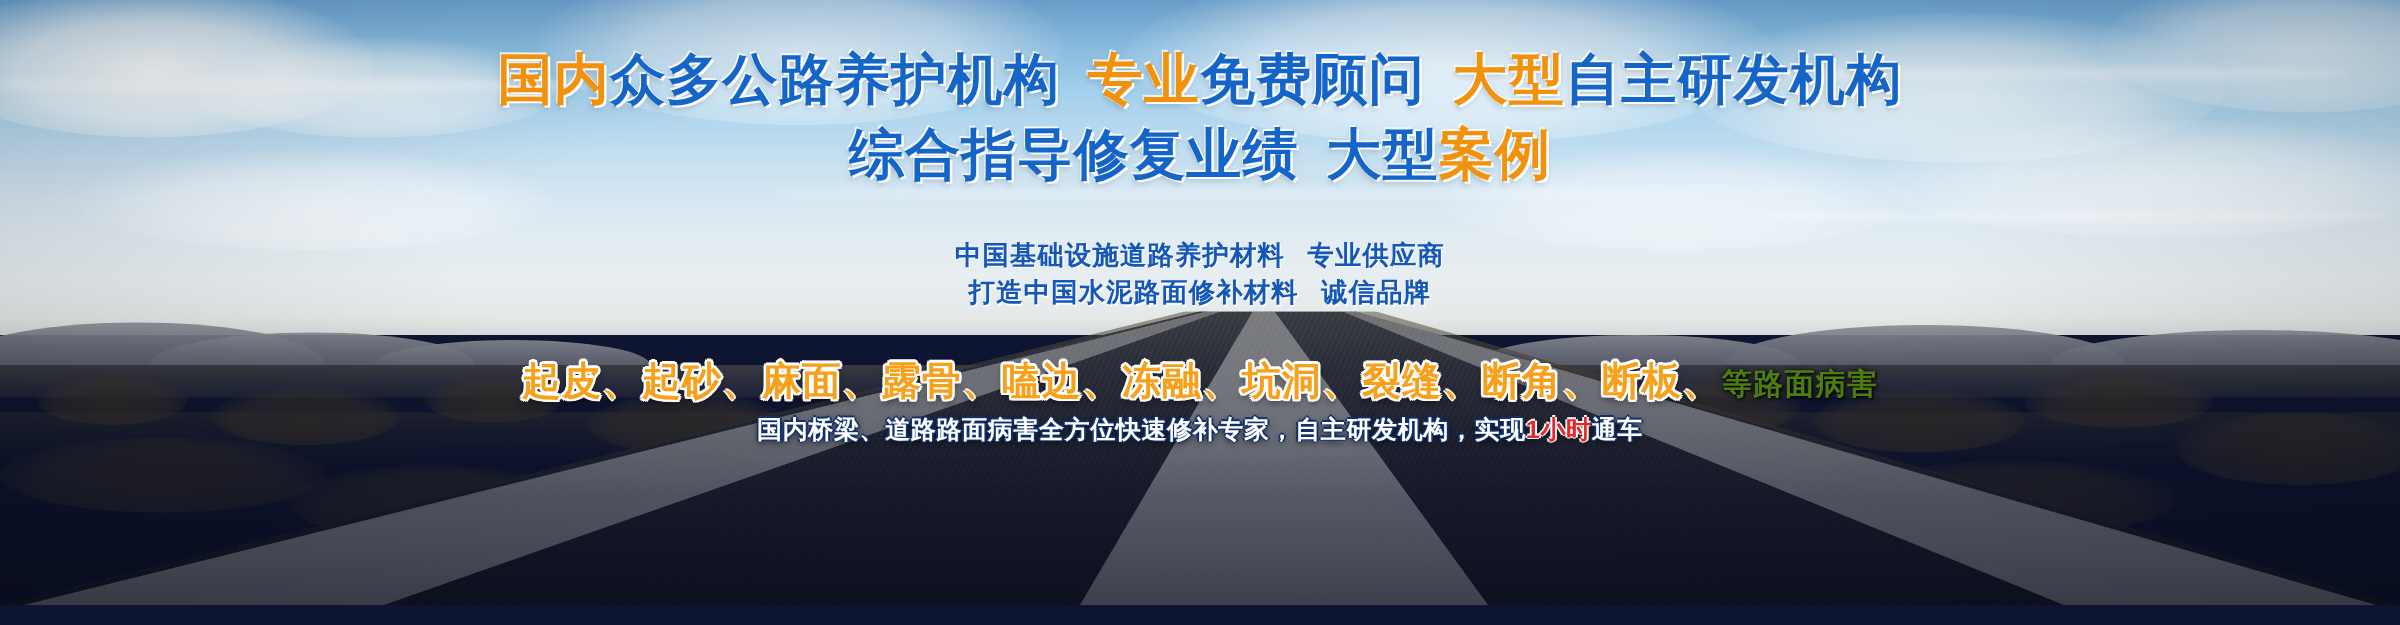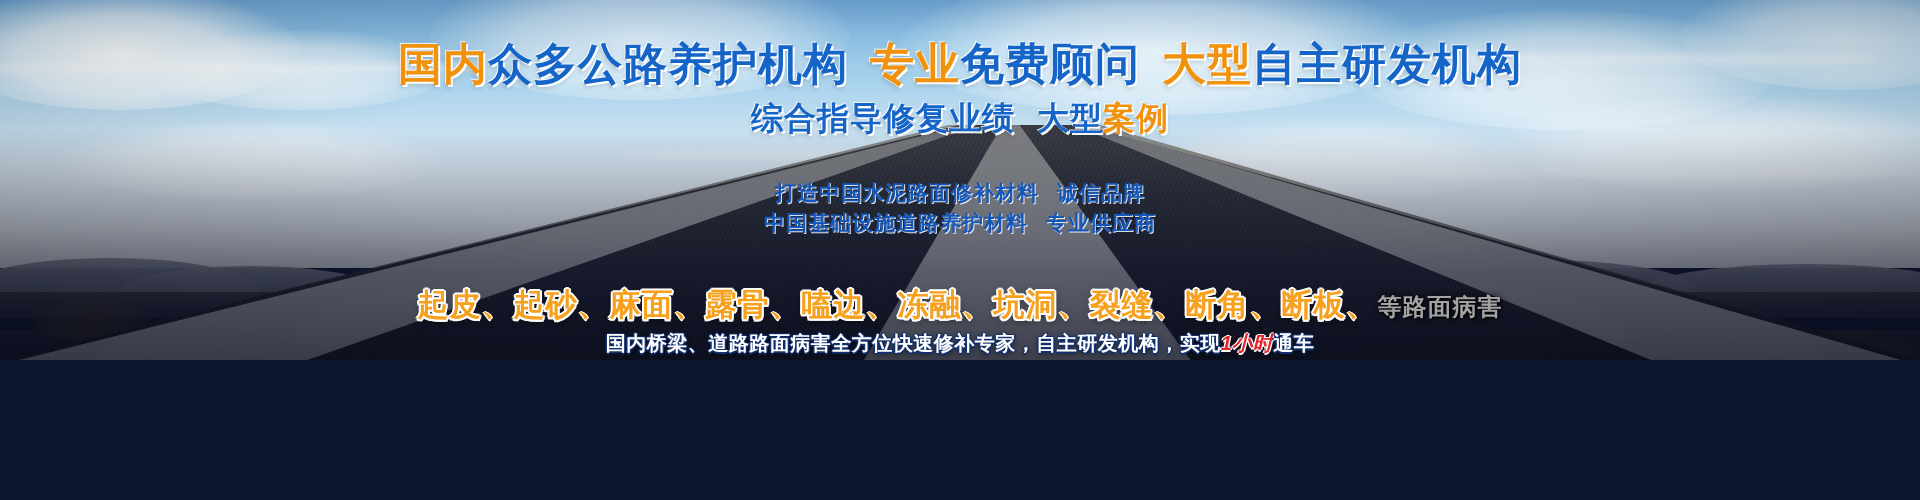--- a/index.html
+++ b/index.html
@@ -4,21 +4,21 @@
 <style>
   * { margin:0; padding:0; box-sizing:border-box; }
   html, body {
     width:1920px; height:500px;
     font-family:"Liberation Sans", sans-serif;
     overflow:hidden; background:#0d1530;
   }
 
   #banner {
     position:relative;
-    width:1920px; height:360px;
+    width:1920px; height:484px;
     overflow:hidden;
   }
 
   
   .sky {
     position:absolute; left:0; top:0; width:1920px; height:268px;
     background:
       linear-gradient(to bottom,
         #6fa8d8 0%,
         #8cc0e4 14%,
@@ -129,21 +129,21 @@
     letter-spacing:1px;
     white-space:nowrap;
     line-height:1;
   }
   .h1 {
     margin-top:42px;
     font-size:44px;
   }
   .h2 {
     margin-top:16px;
-    font-size:32px;
+    font-size:44px;
   }
   .blue  { color:#1565c8; text-shadow: 2px 2px 0 rgba(255,255,255,0.95), -1px -1px 0 rgba(255,255,255,0.8), 0 3px 5px rgba(0,0,0,0.18); }
   .orange{ color:#f2920c; text-shadow: 2px 2px 0 rgba(255,255,255,0.95), -1px -1px 0 rgba(255,255,255,0.8), 0 3px 5px rgba(0,0,0,0.18); }
   .gap { display:inline-block; width:22px; }
 
   .subblock {
     margin-top:44px;
     text-align:center;
     line-height:1.45;
   }
@@ -176,33 +176,32 @@
       1.5px 1.5px 0 #fff, -1.5px 1.5px 0 #fff, 1.5px -1.5px 0 #fff, -1.5px -1.5px 0 #fff,
       0 3px 6px rgba(0,0,0,0.6);
   }
   .low-big .sep {
     color:#f6a01c;
     text-shadow:
       1.5px 0 0 #fff, -1.5px 0 0 #fff, 0 1.5px 0 #fff, 0 -1.5px 0 #fff,
       0 3px 6px rgba(0,0,0,0.6);
   }
   .low-big .wtail {
-    color:#a3a3a3; font-size:24px;
+    color:#4d7c0f; font-size:24px;
     text-shadow: 0 0 6px rgba(0,0,0,0.85), 1px 1px 2px rgba(0,0,0,0.95);
   }
   .low-last {
     margin-top:7px;
     font-size:20px; font-weight:bold; color:#ffffff;
     letter-spacing:0.5px; white-space:nowrap;
     text-shadow: 1.5px 0 0 #12306e, -1.5px 0 0 #12306e, 0 1.5px 0 #12306e, 0 -1.5px 0 #12306e, 0 2px 6px rgba(0,0,0,0.8);
   }
   .low-last .red {
     color:#e8252a;
     text-shadow: 1.5px 0 0 #ffffff, -1.5px 0 0 #ffffff, 0 1.5px 0 #ffffff, 0 -1.5px 0 #ffffff, 0 2px 5px rgba(0,0,0,0.8);
-    font-style: italic;
   }
 </style>
 </head>
 <body>
 
 <div id="banner">
 
   <div class="sky"></div>
 
   <div class="cloud" style="left:-60px;  top:-10px;  width:360px; height:120px;"></div>
@@ -261,24 +260,24 @@
     <div class="headline h1">
       <span class="orange">国内</span><span class="blue">众多公路养护机构</span><span class="gap"></span><span class="orange">专业</span><span class="blue">免费顾问</span><span class="gap"></span><span class="orange">大型</span><span class="blue">自主研发机构</span>
     </div>
 
     <div class="headline h2">
       <span class="blue">综合指导修复业绩</span><span class="gap"></span><span class="blue">大型</span><span class="orange">案例</span>
     </div>
 
     <div class="subblock">
       <div class="subline">
+        <span>中国基础设施道路养护材料</span><span class="subgap"></span><span>专业供应商</span>
+      </div>
+      <div class="subline">
         <span>打造中国水泥路面修补材料</span><span class="subgap"></span><span>诚信品牌</span>
-      </div>
-      <div class="subline">
-        <span>中国基础设施道路养护材料</span><span class="subgap"></span><span>专业供应商</span>
       </div>
     </div>
 
     <div class="lowerblock">
       <div class="low-big">
         <span id="disease-list"><span class="ow">起皮</span><span class="sep">、</span><span class="ow">起砂</span><span class="sep">、</span><span class="ow">麻面</span><span class="sep">、</span><span class="ow">露骨</span><span class="sep">、</span><span class="ow">嗑边</span><span class="sep">、</span><span class="ow">冻融</span><span class="sep">、</span><span class="ow">坑洞</span><span class="sep">、</span><span class="ow">裂缝</span><span class="sep">、</span><span class="ow">断角</span><span class="sep">、</span><span class="ow">断板</span><span class="sep">、</span></span><span class="wtail">等路面病害</span>
       </div>
       <div class="low-last">
         <span>国内桥梁、道路路面病害全方位快速修补专家，自主研发机构，实现</span><span class="red">1小时</span><span>通车</span>
       </div>

